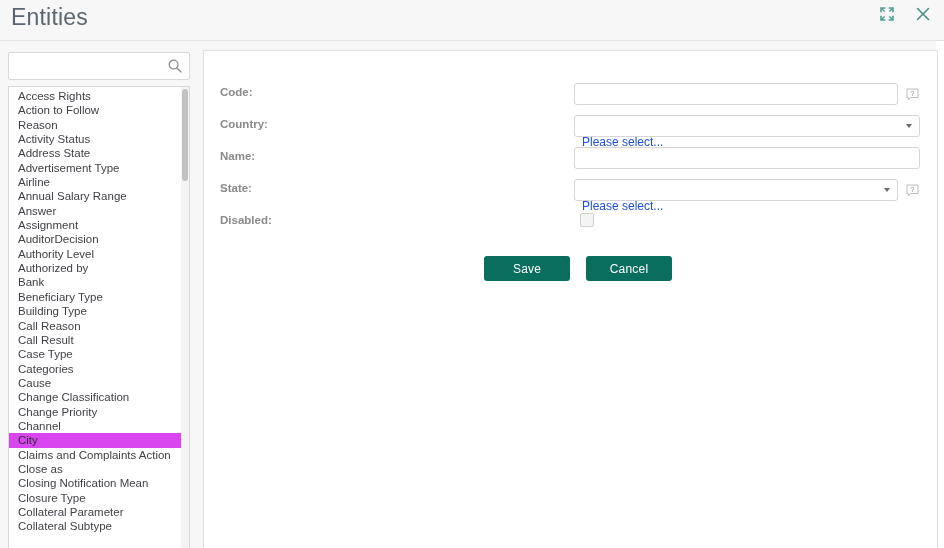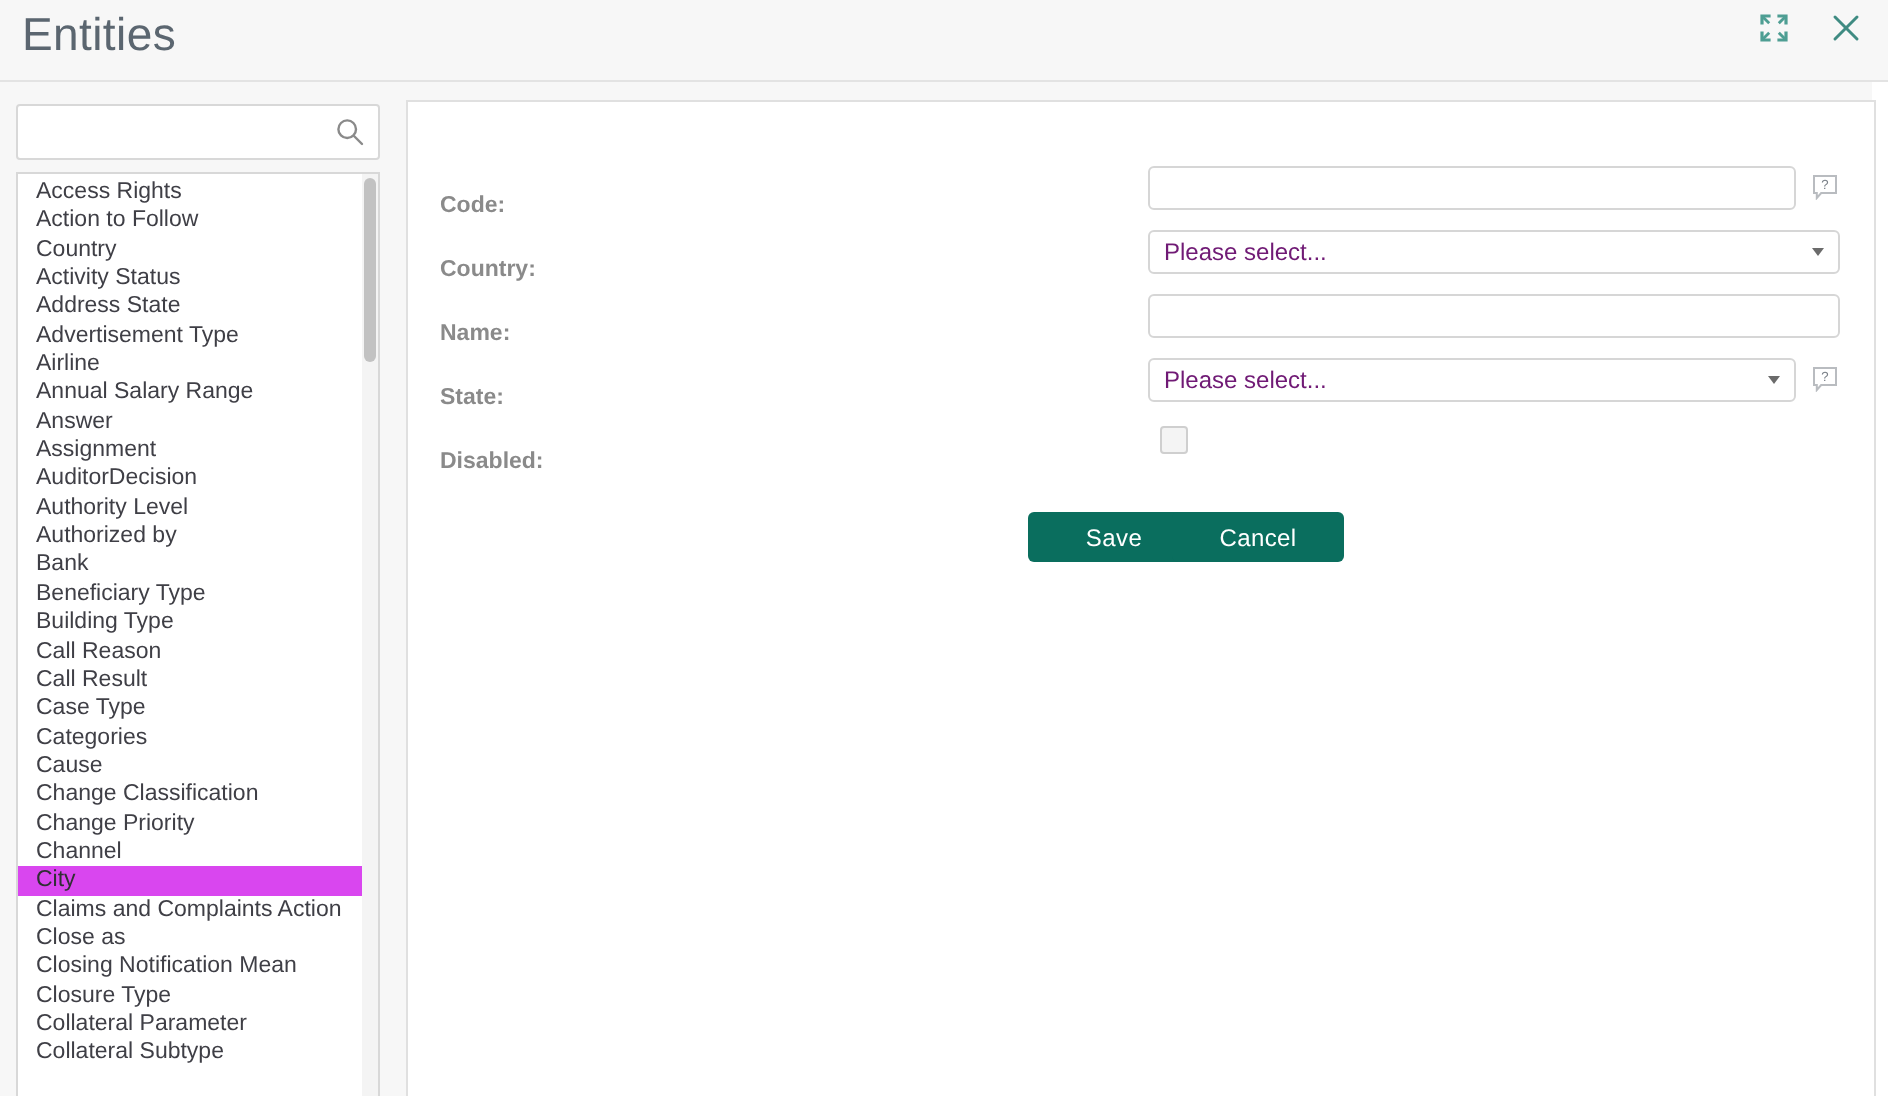--- a/index.html
+++ b/index.html
@@ -148,21 +148,21 @@
   }
 
   .form-row {
     position: absolute;
     left: 0;
     width: 100%;
     height: 32px;
   }
   .form-label {
     position: absolute;
-    left: 16px; top: 18px;
+    left: 16px; top: 7px;
     font-size: 11.5px;
     color: #8a8a8a;
     font-weight: bold;
     white-space: nowrap;
   }
 
   .text-field {
     position: absolute;
     height: 22px;
     background: #ffffff;
@@ -179,23 +179,23 @@
   .select-field {
     position: absolute;
     height: 22px;
     background: #ffffff;
     border: 1px solid #d6d6d6;
     border-radius: 3px;
     cursor: pointer;
   }
   .select-value {
     position: absolute;
-    left: 7px; top: 3px;
+    left: 7px; top: 19px;
     font-size: 12px;
-    color: #701a75;
+    color: #1d4ed8;
     white-space: nowrap;
   }
   .select-caret {
     position: absolute;
     right: 7px; top: 8px;
     width: 0; height: 0;
     border-left: 3.5px solid transparent;
     border-right: 3.5px solid transparent;
     border-top: 4px solid #6b6b6b;
   }
@@ -274,21 +274,21 @@
           <circle cx="6.6" cy="6.6" r="4.4" fill="none" stroke="#8a8a8a" stroke-width="1.2"></circle>
           <path d="M10 10 L14 14" stroke="#8a8a8a" stroke-width="1.2" stroke-linecap="round"></path>
         </svg>
       </span>
     </div>
 
     <div class="list-wrap">
       <div class="list-inner" id="list-inner">
           <div class="list-item">Access Rights</div>
           <div class="list-item">Action to Follow</div>
-          <div class="list-item">Country</div>
+          <div class="list-item">Reason</div>
           <div class="list-item">Activity Status</div>
           <div class="list-item">Address State</div>
           <div class="list-item">Advertisement Type</div>
           <div class="list-item">Airline</div>
           <div class="list-item">Annual Salary Range</div>
           <div class="list-item">Answer</div>
           <div class="list-item">Assignment</div>
           <div class="list-item">AuditorDecision</div>
           <div class="list-item">Authority Level</div>
           <div class="list-item">Authorized by</div>
@@ -355,17 +355,17 @@
           <text x="6.4" y="7.6" font-size="6.6" fill="#7a8088" text-anchor="middle" font-family="Liberation Sans, sans-serif">?</text>
         </svg>
       </span>
     </div>
 
     <div class="form-row" style="top:156px;">
       <label class="form-label">Disabled:</label>
       <div class="checkbox" style="left:376px; top:6px;"></div>
     </div>
 
-    <button class="btn" style="left:280px; top:205px; width:86px;margin-left:30px;">Save</button>
+    <button class="btn" style="left:280px; top:205px; width:86px;">Save</button>
     <button class="btn" style="left:382px; top:205px; width:86px;">Cancel</button>
   </div>
 
 </div>
 
 </body></html>

